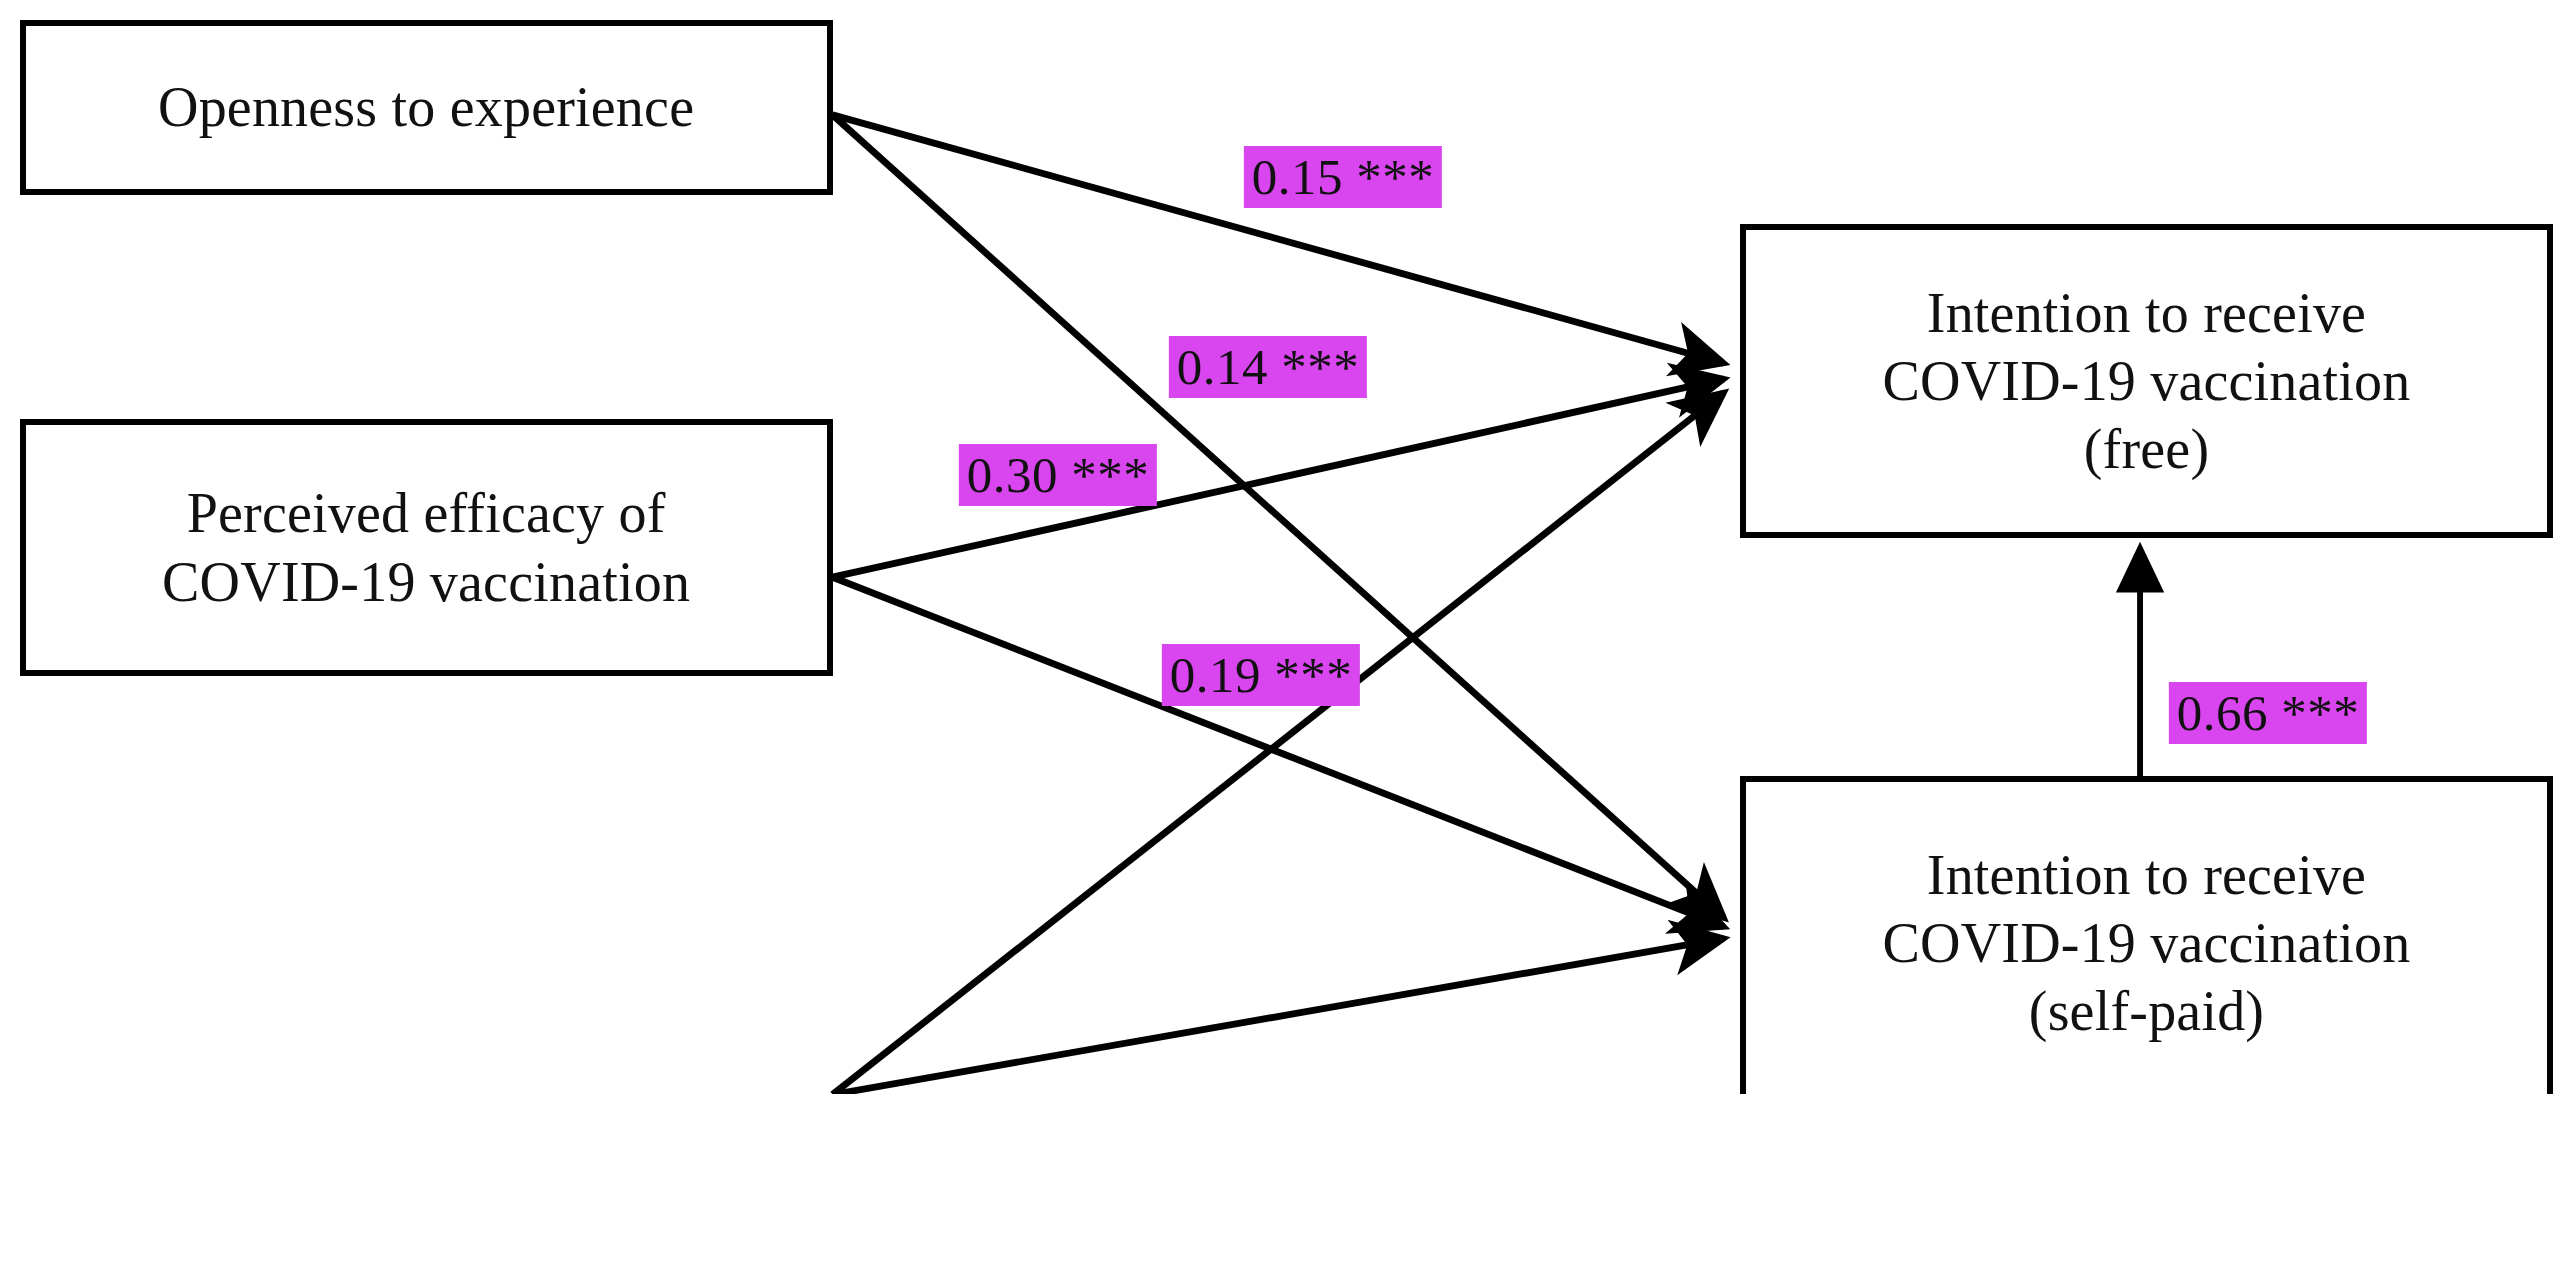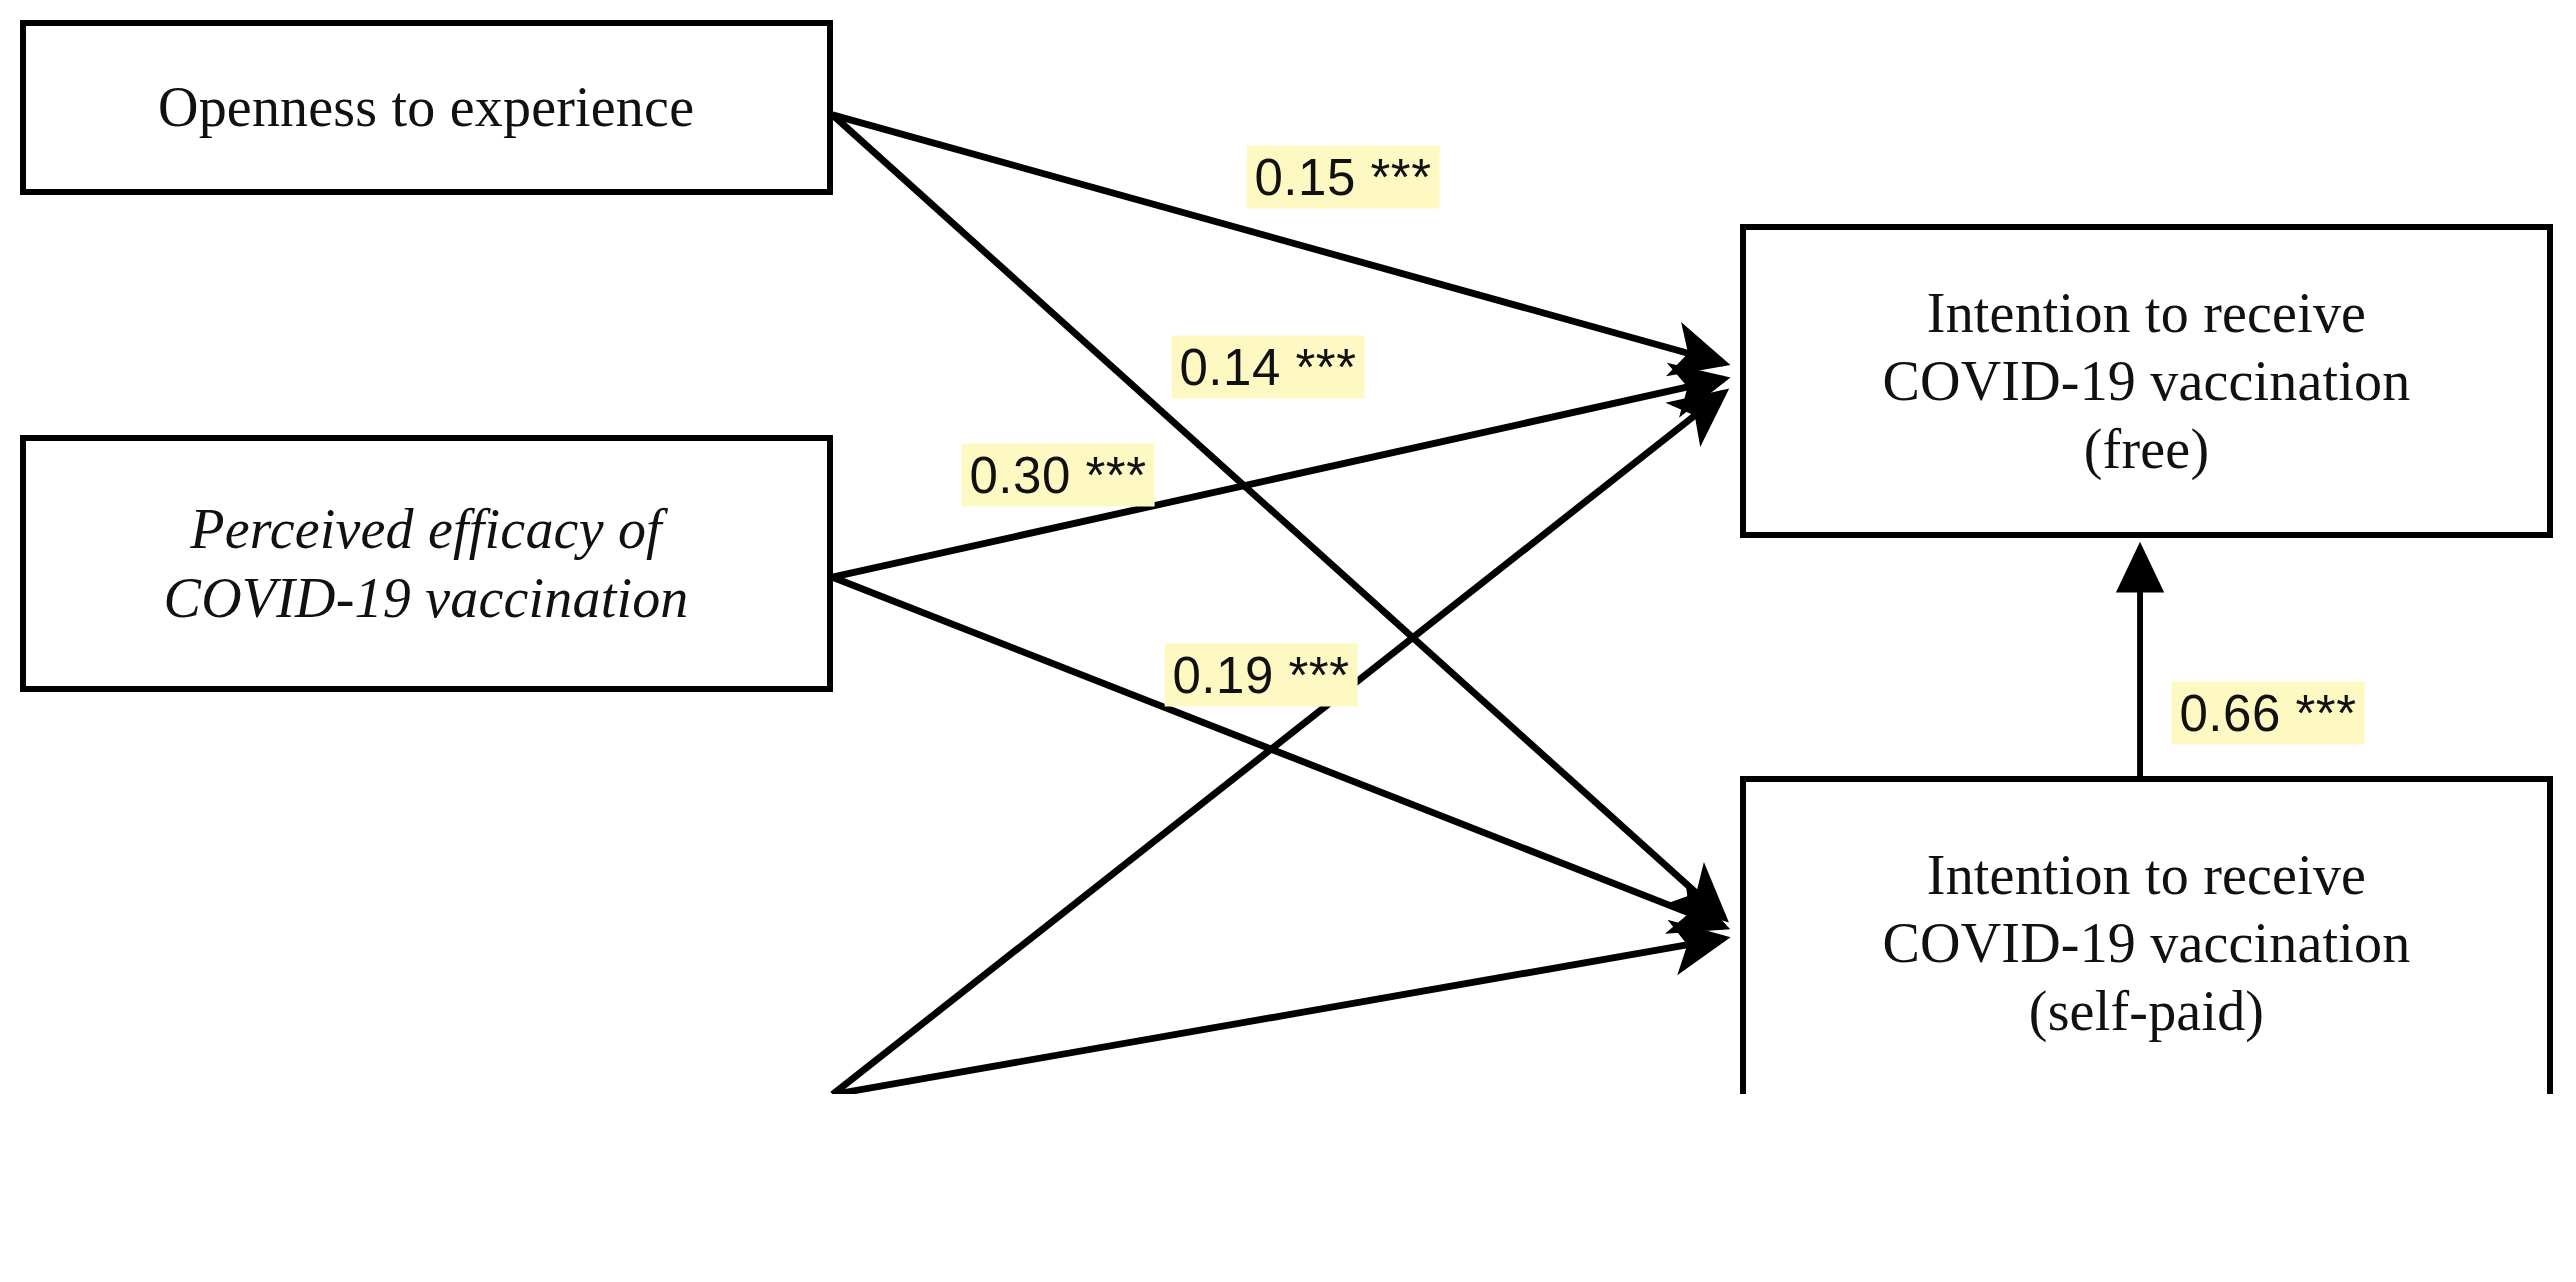--- a/index.html
+++ b/index.html
@@ -36,24 +36,24 @@
     font-family: "Liberation Serif", "DejaVu Serif", serif;
     font-size: 56px;
     line-height: 1.22;
     color: #111111;
     padding: 0 17.7px;
     white-space: pre-line;
     letter-spacing: 0.2px;
   }
   .path-label {
     position: absolute;
-    font-family: Liberation Sans, sans-serif;
+    font-family: Liberation Serif, serif;
     font-size: 51px;
     color: #111111;
-    background: #fef9c3;
+    background: #d946ef;
     white-space: nowrap;
     transform: translate(-50%, -50%);
     padding: 2px 7.9px;
     letter-spacing: 0.5px;
   }
 </style>
 </head>
 <body>
 
 <div id="canvas">
@@ -80,21 +80,21 @@
 
     <line x1="848" y1="1115" x2="1756" y2="956" stroke="#000000" stroke-width="7" marker-end="url(#arrowhead)"></line>
 
     <line x1="2180" y1="790" x2="2180" y2="558" stroke="#000000" stroke-width="6" marker-end="url(#arrowhead-up)" marker-start="url(#arrowhead-up)"></line>
   </svg>
 
   <div class="node-box" style="left:19.6px; top:19.6px; width:813px; height:175px;">
     <div class="node-label">Openness to experience</div>
   </div>
 
-  <div class="node-box" style="left:19.6px; top:435px; width:813px; height:257px;font-style:italic;">
+  <div class="node-box" style="left:19.6px; top:419px; width:813px; height:257px;">
     <div class="node-label">Perceived efficacy of
 COVID-19 vaccination</div>
   </div>
 
 
   <div class="node-box" style="left:1740px; top:224px; width:813px; height:314px;">
     <div class="node-label">Intention to receive
 COVID-19 vaccination
 (free)</div>
   </div>

